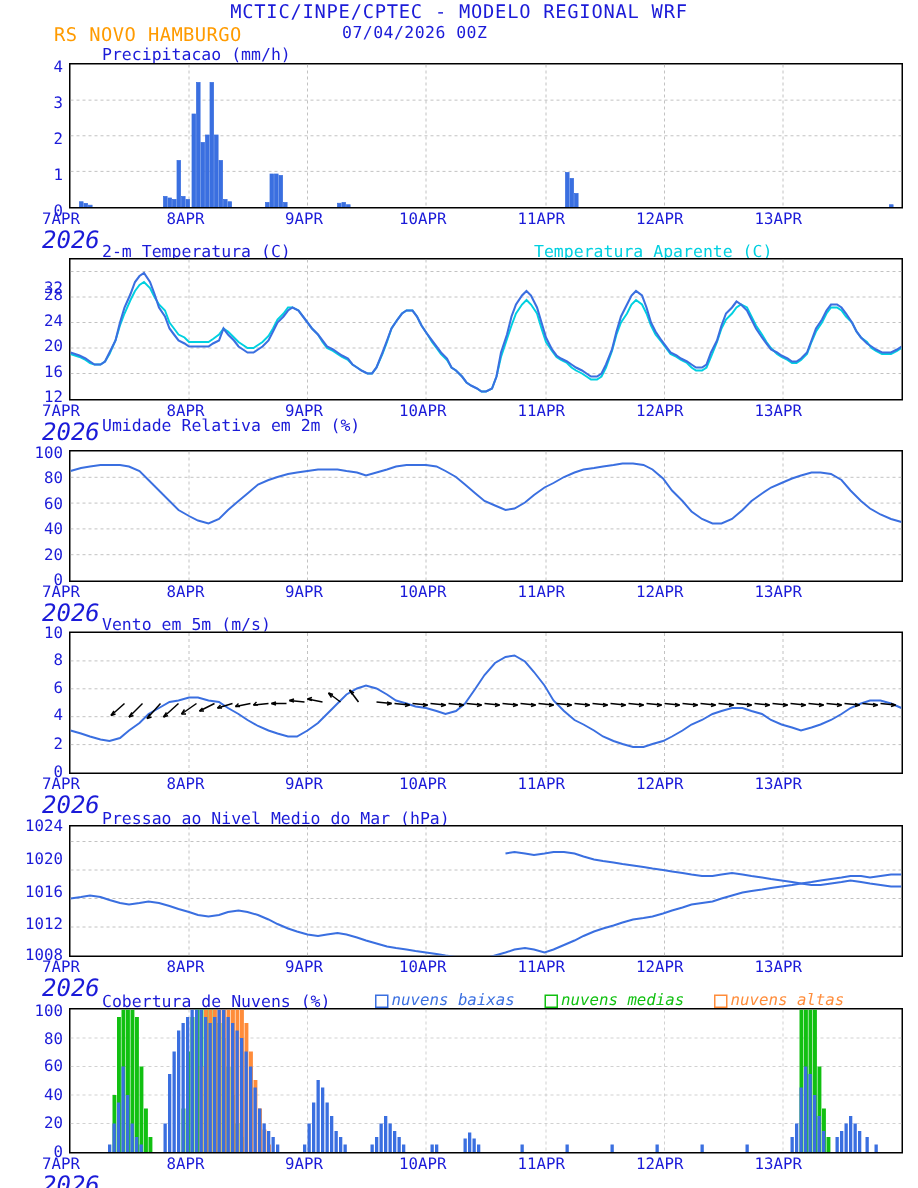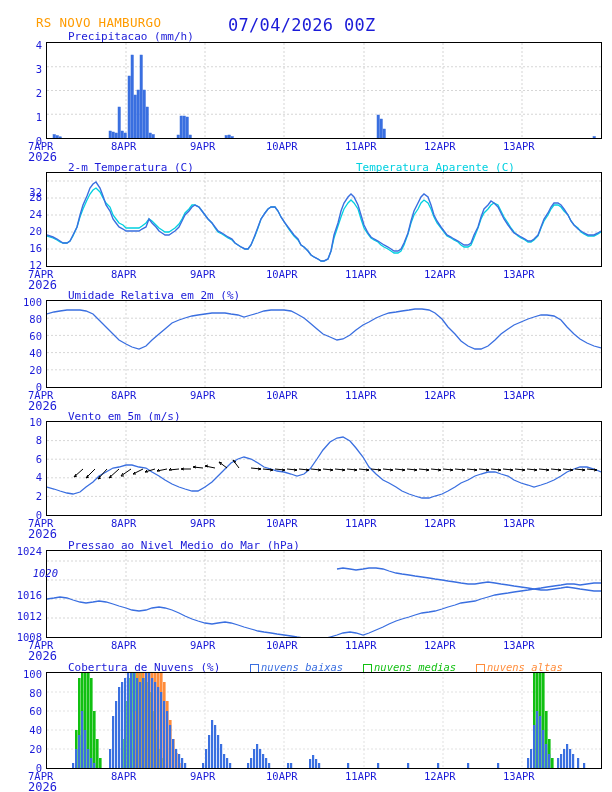--- a/index.html
+++ b/index.html
@@ -7,39 +7,42 @@
     width:612px;height:792px;background:#ffffff;
     font-family:"DejaVu Sans Mono","Liberation Mono",monospace;
     color:#000;overflow:hidden;
   }
   .page{position:relative;width:612px;height:792px;}
 
   .hdr{position:absolute;left:0;top:0;width:612px;text-align:center;}
   .hdr-title{font-size:12.5px;color:#1b1bd8;letter-spacing:0.5px;}
   .hdr-sub{position:relative;height:15px;}
   .hdr-loc{position:absolute;left:36px;top:0;font-size:12.5px;color:#ff9b00;letter-spacing:0.3px;}
-  .hdr-date{position:absolute;left:228px;top:0;font-size:17px;color:#1b1bd8;letter-spacing:0.3px;}
+  .hdr-date{position:absolute;left:228px;top:0;font-size:11px;color:#1b1bd8;letter-spacing:0.3px;}
   .hdr-coord{position:absolute;left:362px;top:15px;font-size:12.5px;color:#ff9b00;letter-spacing:0.3px;}
 
   .panel{position:absolute;left:0;}
   .plotbox{position:absolute;border:1px solid #000;background:#fff;box-sizing:border-box;}
   .ptitle{position:absolute;font-size:11px;color:#1b1bd8;white-space:nowrap;}
   .ptitle2{position:absolute;font-size:11px;color:#00d0e0;white-space:nowrap;}
   .ylab{position:absolute;font-size:10.5px;color:#1b1bd8;text-align:right;width:34px;}
   .xlab{position:absolute;font-size:10.5px;color:#1b1bd8;white-space:nowrap;}
-  .xlab2{position:absolute;font-size:12px;color:#1b1bd8;white-space:nowrap;}
+  .xlab2{position:absolute;font-size:16px;color:#1b1bd8;white-space:nowrap;font-style:italic;}
   .legitem{position:absolute;font-size:10.5px;white-space:nowrap;font-style:italic;}
   .swatch{display:inline-block;width:7px;height:7px;border:1px solid #333;vertical-align:middle;margin-right:2px;}
   svg{display:block;position:absolute;}
 </style>
 </head>
 <body>
 
 <div class="page">
 
+  <div class="hdr">
+    <div class="hdr-title">MCTIC/INPE/CPTEC - MODELO REGIONAL WRF</div>
+  </div>
   <div class="hdr-sub" style="position:absolute;left:0;top:15px;width:598px;">
     <div class="hdr-loc">RS NOVO HAMBURGO</div>
     <div class="hdr-date">07/04/2026 00Z</div>
   </div>
 
   <div class="panel">
     <div class="ptitle" style="left:68px;top:30px;">Precipitacao (mm/h)</div>
     <div class="plotbox" style="left:46px;top:42px;width:556px;height:97px;">
       <svg width="554" height="95" viewBox="0 0 554 95">
         <g stroke="#bbbbbb" stroke-width="0.6" stroke-dasharray="2,2">
@@ -134,21 +137,21 @@
     <div class="xlab" style="left:111px;top:268px;">8APR</div>
     <div class="xlab" style="left:190px;top:268px;">9APR</div>
     <div class="xlab" style="left:266px;top:268px;">10APR</div>
     <div class="xlab" style="left:345px;top:268px;">11APR</div>
     <div class="xlab" style="left:424px;top:268px;">12APR</div>
     <div class="xlab" style="left:503px;top:268px;">13APR</div>
     <div class="xlab2" style="left:28px;top:278px;">2026</div>
   </div>
 
   <div class="panel">
-    <div class="ptitle" style="left:68px;top:289px;">Umidade Relativa em 2m (%)</div>
+    <div class="ptitle" style="left:68px;top:277px;">Umidade Relativa em 2m (%)</div>
     <div class="plotbox" style="left:46px;top:300px;width:556px;height:88px;">
       <svg width="554" height="86" viewBox="0 0 554 86">
         <g stroke="#bbbbbb" stroke-width="0.6" stroke-dasharray="2,2">
           <line x1="79" y1="0" x2="79" y2="86"></line>
             <line x1="158" y1="0" x2="158" y2="86"></line>
           <line x1="237" y1="0" x2="237" y2="86"></line>
             <line x1="317" y1="0" x2="317" y2="86"></line>
           <line x1="396" y1="0" x2="396" y2="86"></line>
             <line x1="475" y1="0" x2="475" y2="86"></line>
           <line x1="0" y1="68.8" x2="554" y2="68.8"></line>
@@ -359,21 +362,21 @@
           <line x1="0" y1="29" x2="554" y2="29"></line>
             <line x1="0" y1="10" x2="554" y2="10"></line>
         </g>
         <polyline fill="none" stroke="#3a6fe0" stroke-width="1.3" points="0,48 7,47 13,46 20,47 26,49 33,51 39,52 46,51 52,50 59,51 66,53 72,55 79,57 85,59 92,60 99,59 105,57 112,56 118,57 125,59 132,62 138,65 145,68 151,70 158,72 165,73 171,72 178,71 184,72 191,74 197,76 204,78 211,80 217,81 224,82 230,83 237,84 244,85 250,86 257,87 263,88 270,89 276,88 283,86 290,84 296,82 303,81 309,82 316,84 322,82 329,79 336,76 342,73 349,70 355,68 362,66 368,64 375,62 382,61 388,60 395,58 401,56 408,54 414,52 421,51 428,50 434,48 441,46 448,44 454,43 461,42 467,41 474,40 481,39 487,38 494,37 500,36 507,35 514,34 520,33 527,33 533,34 540,33 547,32 554,32"></polyline>
         <polyline fill="none" stroke="#3a6fe0" stroke-width="1.3" points="290,18 296,17 303,18 309,19 316,18 322,17 329,17 336,18 342,20 349,22 355,23 362,24 368,25 375,26 382,27 388,28 395,29 401,30 408,31 414,32 421,33 428,33 434,32 441,31 448,32 454,33 461,34 467,35 474,36 481,37 487,38 494,39 500,39 507,38 514,37 520,36 527,37 533,38 540,39 547,40 554,40"></polyline>
       </svg>
     </div>
     <div class="ylab" style="left:1px;top:631px;width:41px;">1008</div>
     <div class="ylab" style="left:1px;top:610px;width:41px;">1012</div>
     <div class="ylab" style="left:1px;top:589px;width:41px;">1016</div>
-    <div class="ylab" style="left:17px;top:567px;width:41px;font-style:italic;">1020</div>
+    <div class="ylab" style="left:1px;top:567px;width:41px;">1020</div>
     <div class="ylab" style="left:1px;top:545px;width:41px;">1024</div>
     <div class="xlab" style="left:28px;top:639px;">7APR</div>
     <div class="xlab" style="left:111px;top:639px;">8APR</div>
     <div class="xlab" style="left:190px;top:639px;">9APR</div>
     <div class="xlab" style="left:266px;top:639px;">10APR</div>
     <div class="xlab" style="left:345px;top:639px;">11APR</div>
     <div class="xlab" style="left:424px;top:639px;">12APR</div>
     <div class="xlab" style="left:503px;top:639px;">13APR</div>
     <div class="xlab2" style="left:28px;top:649px;">2026</div>
   </div>

